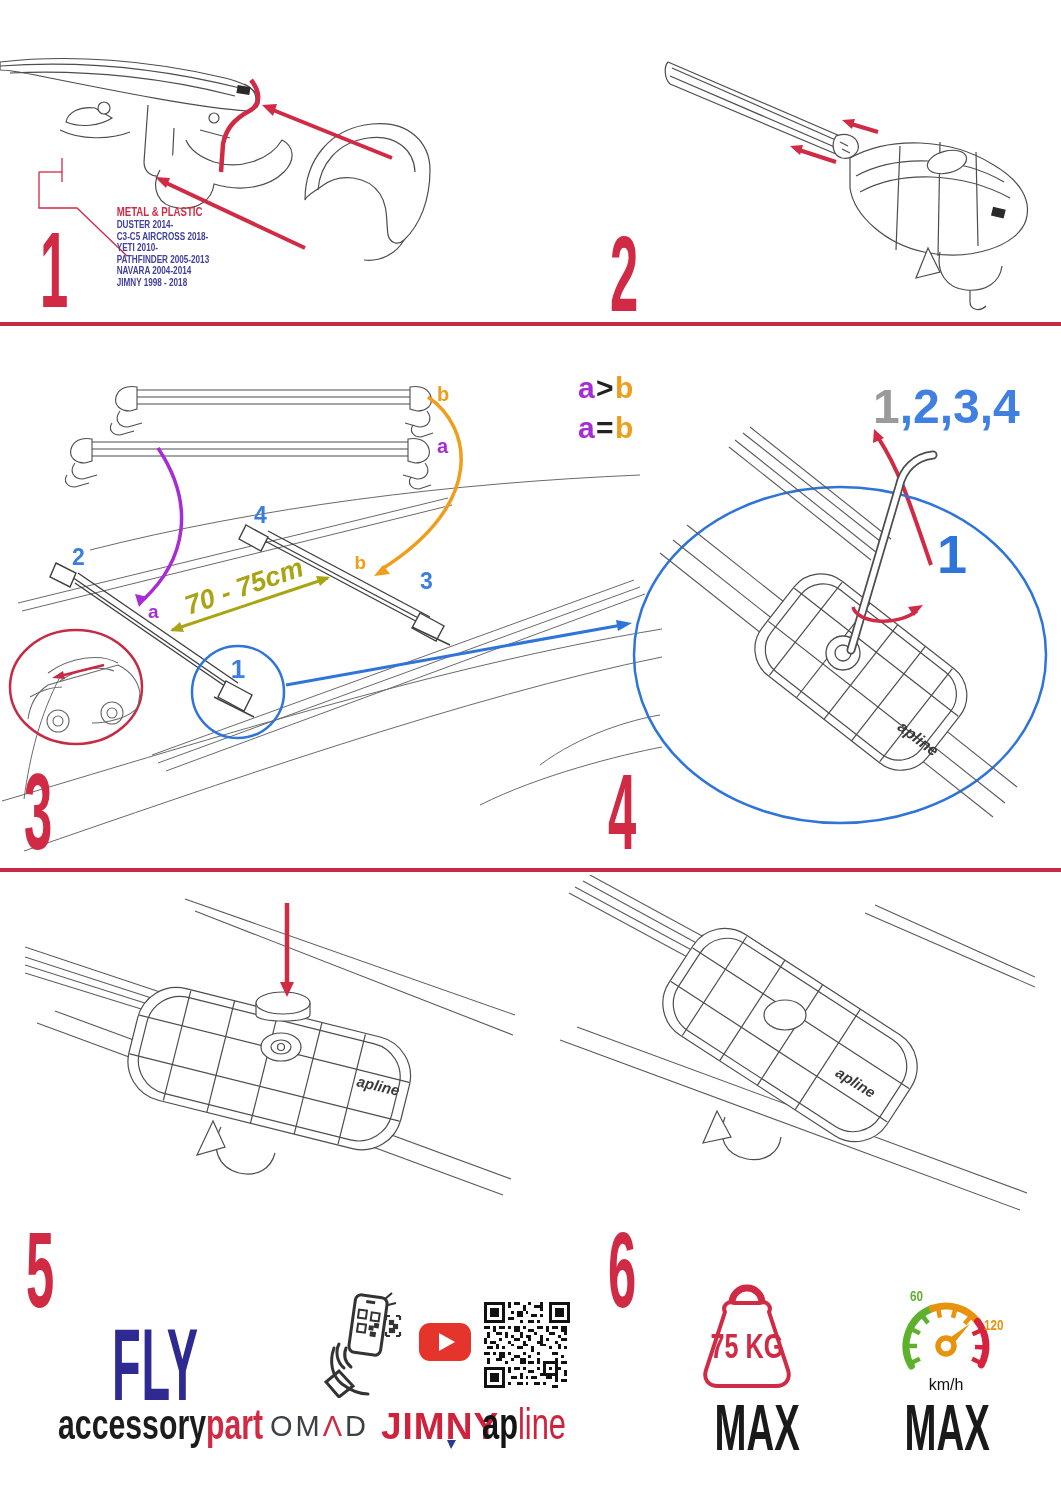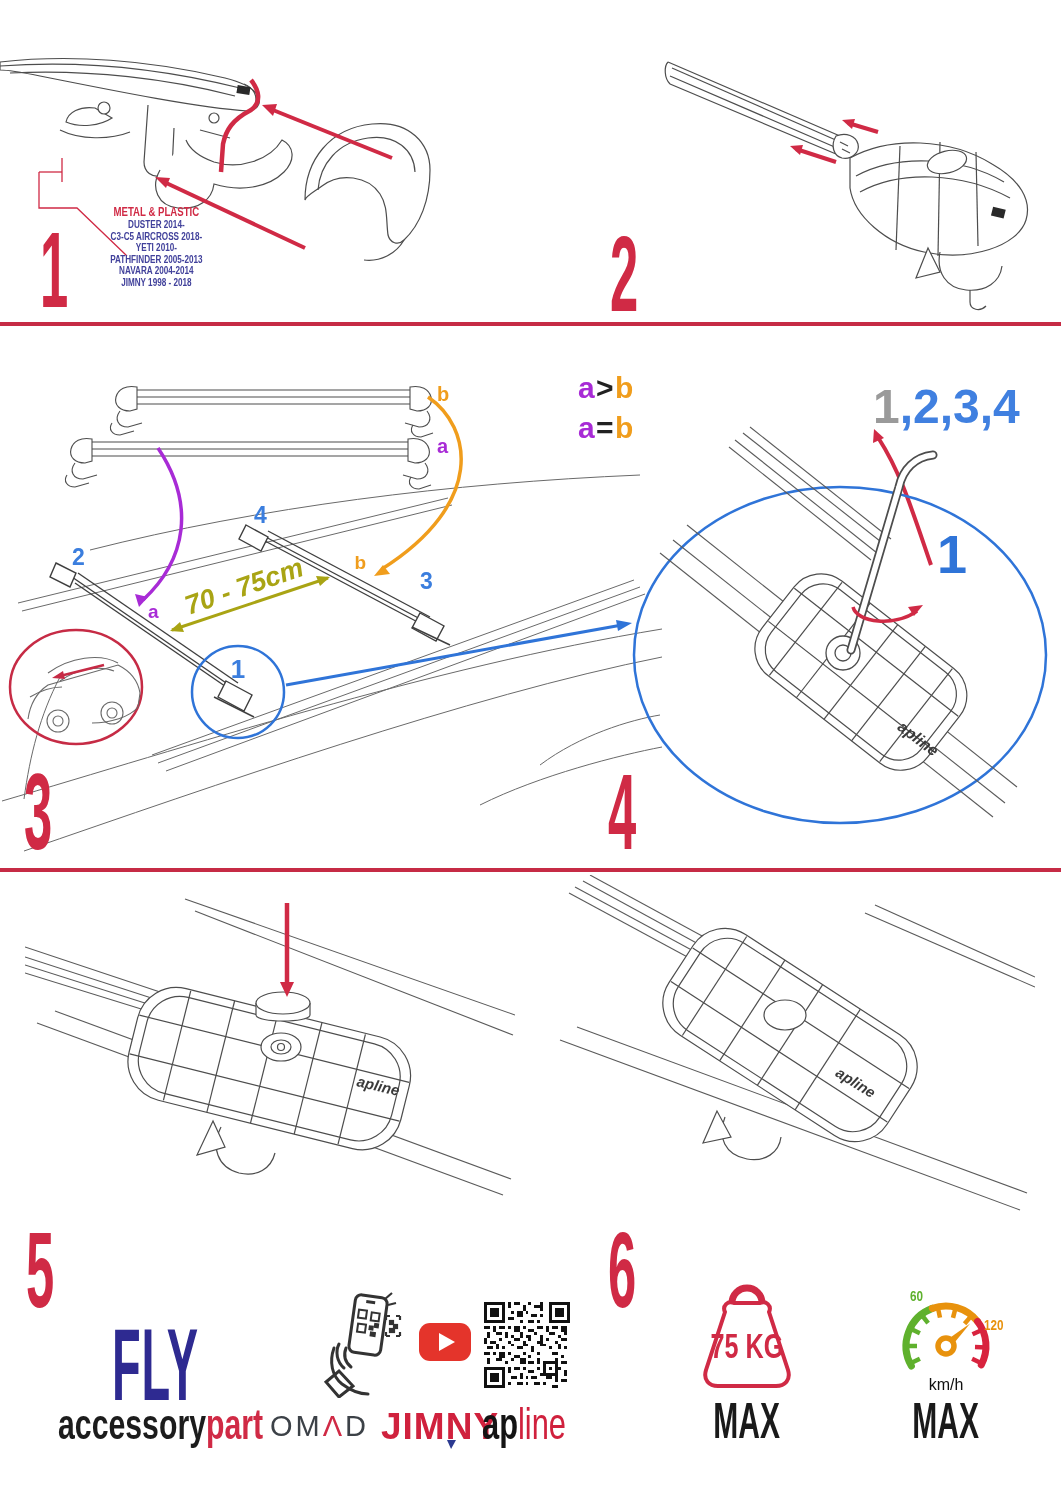--- a/index.html
+++ b/index.html
@@ -3,40 +3,40 @@
 <meta charset="utf-8">
 <style>
   html,body{margin:0;padding:0;background:#ffffff;}
   body{font-family:"Liberation Sans", sans-serif;}
   .canvas{position:relative;width:1061px;height:1500px;background:#fff;overflow:hidden;}
   .abs{position:absolute;}
   .stepnum{position:absolute;color:#d02a45;font-weight:bold;font-size:108px;line-height:0.78;
            transform:scaleX(0.47);transform-origin:left top;letter-spacing:0;}
   .divider{position:absolute;left:0;width:1061px;height:4px;background:#c62b45;}
   .cond-r{display:block;transform:scaleX(0.74);transform-origin:right top;}
-  .models-box{position:absolute;left:48px;top:204px;width:172px;text-align:center;}
+  .models-box{position:absolute;left:72px;top:204px;width:172px;text-align:left;}
   .material-label{color:#d02a45;font-weight:bold;font-size:13px;line-height:15px;}
   .model-line{color:#41419b;font-weight:bold;font-size:11px;line-height:11.5px;}
   .rulestext{font-weight:bold;}
   .fly{position:absolute;left:112px;top:1326px;color:#2e2a91;font-weight:bold;font-size:102px;
        line-height:0.78;transform:scaleX(0.46);transform-origin:left top;letter-spacing:2px;}
   .accessorypart{position:absolute;left:58px;top:1404px;font-size:42px;font-weight:bold;line-height:1;
        transform:scaleX(0.72);transform-origin:left top;white-space:nowrap;}
   .accessorypart .black{color:#1c1c1c;} .red-txt{color:#d02a45;}
   .omad{position:absolute;left:270px;top:1410px;font-size:29px;color:#3c4147;letter-spacing:3px;
         font-weight:normal;white-space:nowrap;}
   .omad .red-a{color:#d02a45;}
   .omay{position:absolute;left:381px;top:1406px;font-size:37px;font-weight:bold;color:#d0213d;
         letter-spacing:1px;white-space:nowrap;}
   .omay-accent{position:absolute;left:66px;top:34px;width:9px;height:9px;background:#2b3990;
         clip-path:polygon(0 0,100% 0,45% 100%);}
   .apline{position:absolute;left:482px;top:1402px;font-size:44px;line-height:1;
         transform:scaleX(0.70);transform-origin:left top;white-space:nowrap;}
   .apline .ap{color:#141414;font-weight:bold;} .apline .line{color:#d0213d;font-weight:normal;}
-  .max-label{position:absolute;font-size:50px;font-weight:bold;color:#1a1a1a;text-align:center;line-height:1;}
+  .max-label{position:absolute;font-size:64px;font-weight:bold;color:#1a1a1a;text-align:center;line-height:1;}
   .max-label span{display:inline-block;transform:scaleX(0.6);transform-origin:center top;}
   svg{display:block;}
   svg text{font-family:"Liberation Sans", sans-serif;}
 </style>
 </head>
 <body>
 
 <div class="canvas">
 
   <svg class="abs" style="left:0;top:10px" width="540" height="310" viewBox="0 0 540 310">

